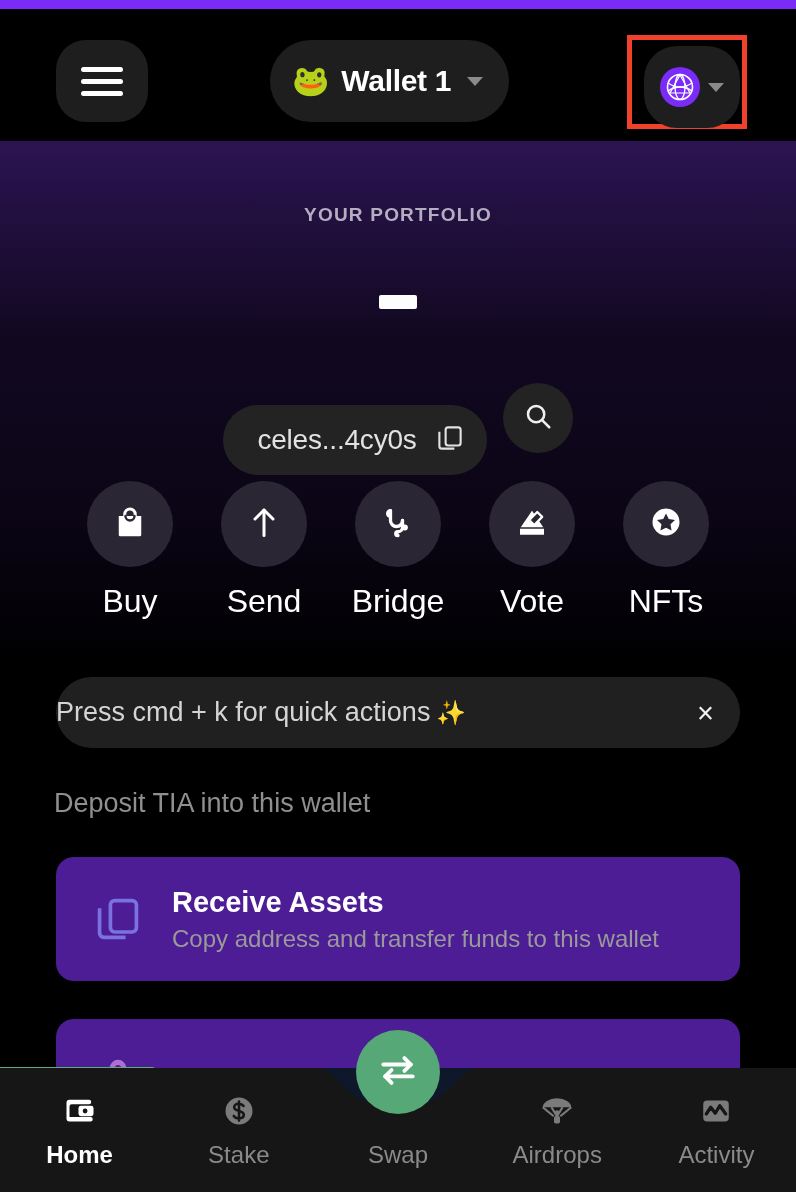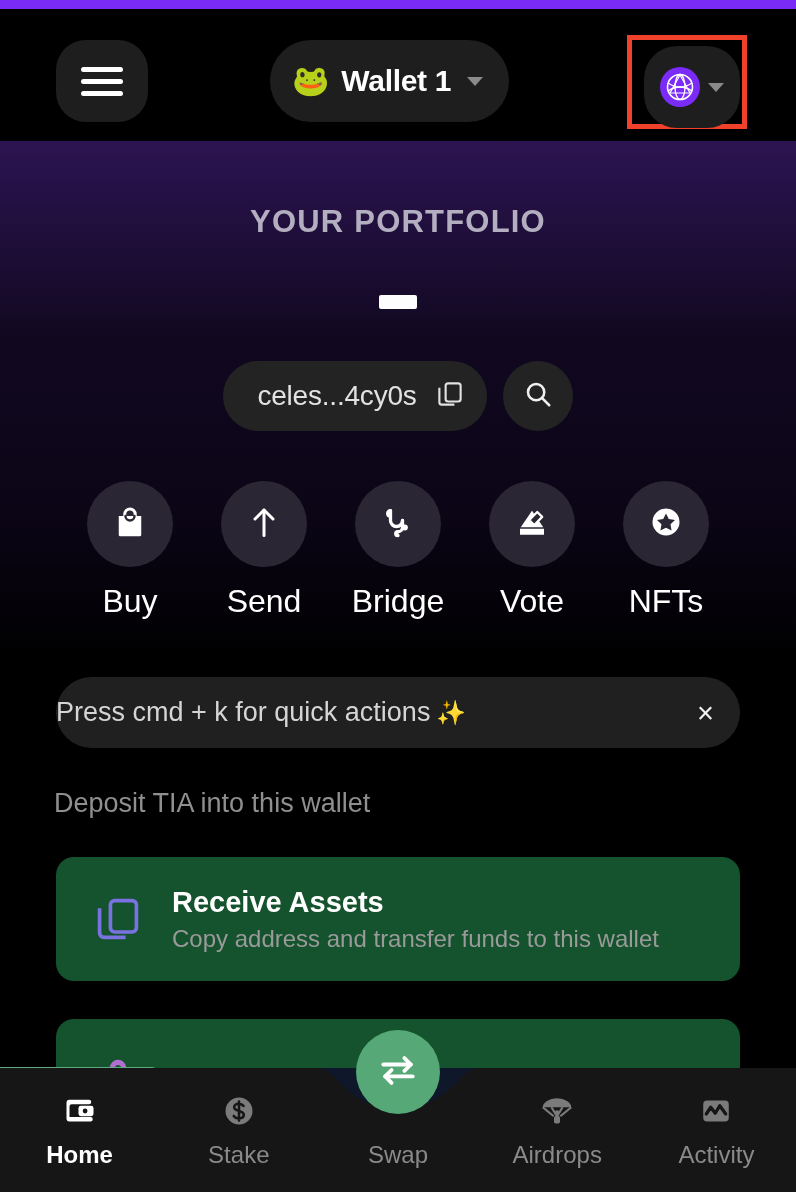--- a/index.html
+++ b/index.html
@@ -90,39 +90,40 @@
 
   
   .gradient-body {
     position:absolute; top:141px; left:0;
     width:796px; height:519px;
     background:linear-gradient(180deg,#2c1452 0%,#22104080 38%,#0b0516 72%,#000000 100%);
   }
   .portfolio-title {
     position:absolute; top:204px; left:0; width:796px;
     text-align:center;
-    color:#b3aec0; font-size:31px; font-weight:700;
+    color:#b3aec0; font-size:19px; font-weight:700;
     letter-spacing:1.2px;
   }
   .balance-skeleton {
     position:absolute; top:295px; left:379px;
     width:38px; height:14px;
     background:#fdfdfd; border-radius:2px;
   }
 
   
   .address-row {
     position:absolute; top:361px; left:0; width:796px;
     display:flex; justify-content:center; align-items:center; gap:16px;
   }
   .address-pill {
     height:70px; padding:0 22px 0 34px;
     border-radius:35px; background:#232323;
     display:flex; align-items:center; gap:18px;
     cursor:pointer;
+    margin-top:44px;
   }
   .address-text { color:#e2e2e2; font-size:28px; letter-spacing:-0.2px; }
   .search-circle {
     width:70px; height:70px; border-radius:50%;
     background:#232323;
     display:flex; align-items:center; justify-content:center;
     cursor:pointer;
   }
 
   
@@ -158,21 +159,21 @@
     cursor:pointer;
   }
 
   
   .deposit-title {
     position:absolute; top:788px; left:54px;
     color:#8f8f8f; font-size:27px;
   }
   .card {
     position:absolute; left:56px; width:684px;
-    border-radius:18px; background:#14532d;
+    border-radius:18px; background:#4c1d95;
     display:flex; align-items:center; gap:26px;
     padding:0 34px;
     cursor:pointer;
   }
   #receive-card { top:857px; height:124px; }
   #ibc-card { top:1019px; height:124px; }
   .card-icon { width:56px; display:flex; justify-content:center; flex:0 0 auto; }
   .card-body { display:flex; flex-direction:column; gap:6px; }
   .card-title { color:#fff; font-size:29px; font-weight:700; }
   .card-sub { color:#9a9a9a; font-size:24px; }

